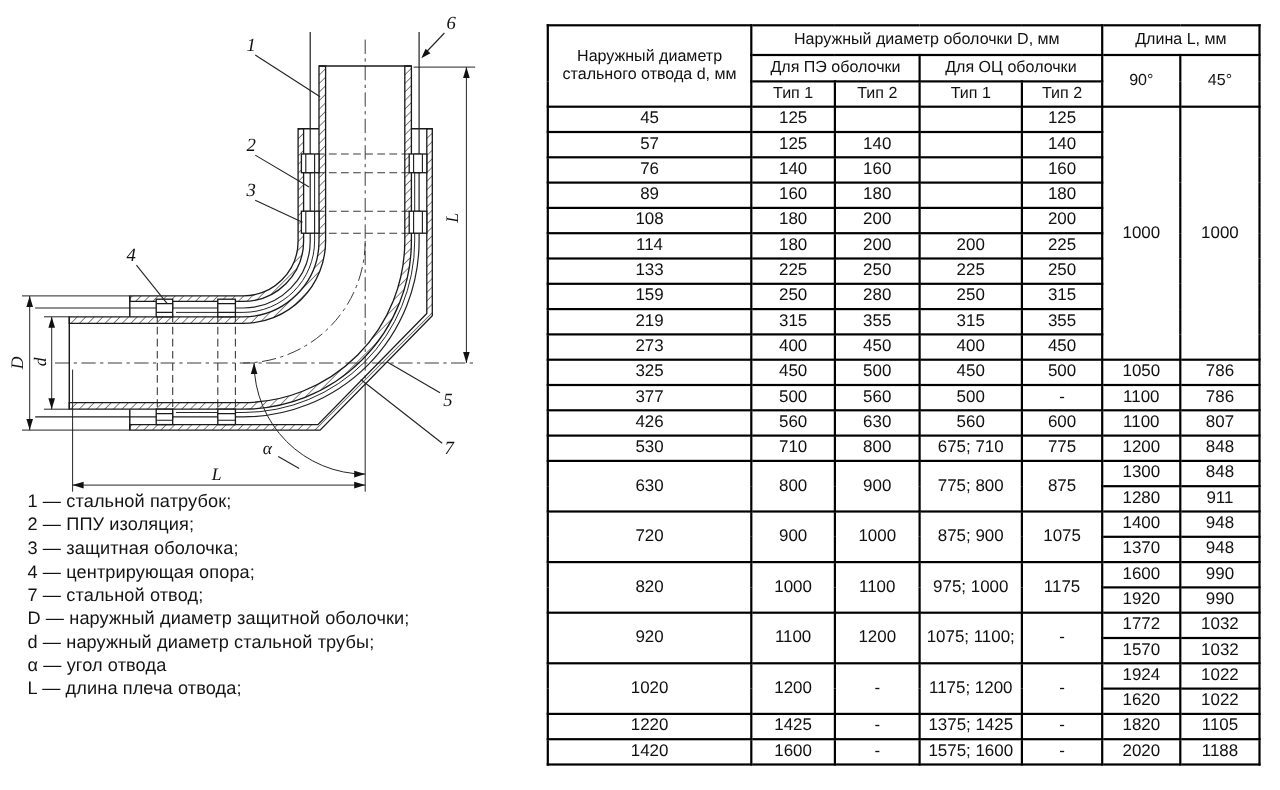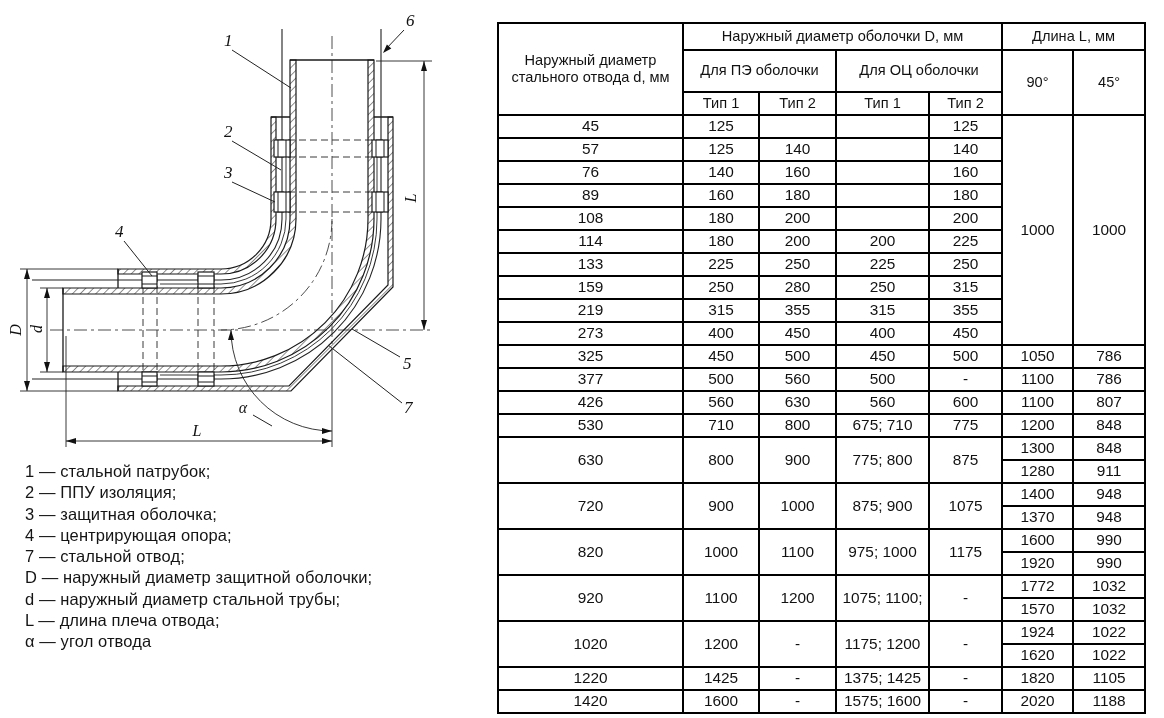--- a/index.html
+++ b/index.html
@@ -14,30 +14,30 @@
   .wire{stroke:#222;stroke-width:1.1;fill:none;}
   .tube{stroke:#222;stroke-width:.9;fill:none;}
   .sup{fill:#fff;stroke:#1a1a1a;stroke-width:1.2;}
   .supl{stroke:#1a1a1a;stroke-width:1;fill:none;}
   .dim{stroke:#222;stroke-width:.9;fill:none;}
   .lead{stroke:#222;stroke-width:1;fill:none;}
   .arr{fill:#111;stroke:none;}
   text.lab{font:italic 17px "Liberation Serif",serif;fill:#111;}
   text.dlab{font:italic 16px "Liberation Serif",serif;fill:#111;}
   
-  .legend{position:absolute;left:25px;top:461px;font-size:16.5px;line-height:21.3px;
+  .legend{position:absolute;left:25px;top:446px;font-size:16.5px;line-height:21.3px;
           color:#141414;letter-spacing:.1px;}
   
   table.spec{position:absolute;left:497px;top:22px;width:647px;height:674px;
              border-collapse:collapse;table-layout:fixed;}
   table.spec th,table.spec td{border:2px solid #000;text-align:center;vertical-align:middle;
              padding:0 2px;overflow:hidden;}
   table.spec th{font-size:14.6px;font-weight:normal;line-height:1.18;}
   table.spec td{font-size:15.4px;font-weight:400;height:21px;line-height:1.05;}
-  tr.hr1{height:27px;} tr.hr2{height:42px;} tr.hr3{height:23px;}
+  tr.hr1{height:27px;} tr.hr2{height:24px;} tr.hr3{height:23px;}
 </style>
 </head>
 <body>
 
 <div class="stage">
 
   <svg class="drawing" width="497" height="458" viewBox="0 0 497 458">
     <defs>
       <pattern id="hatch" width="5.5" height="5.5" patternUnits="userSpaceOnUse" patternTransform="rotate(45)">
         <line x1="0" y1="0" x2="0" y2="5.5" stroke="#333" stroke-width="1.1"></line>
@@ -165,22 +165,22 @@
   </svg>
 
   <div class="legend">
     <div>1 — стальной патрубок;</div>
     <div>2 — ППУ изоляция;</div>
     <div>3 — защитная оболочка;</div>
     <div>4 — центрирующая опора;</div>
     <div>7 — стальной отвод;</div>
     <div>D — наружный диаметр защитной оболочки;</div>
     <div>d — наружный диаметр стальной трубы;</div>
+    <div>α — угол отвода</div>
     <div>L — длина плеча отвода;</div>
-    <div>α — угол отвода</div>
   </div>
 
   <table class="spec">
     <colgroup>
       <col style="width:185px">
         <col style="width:76px">
         <col style="width:77px">
       <col style="width:93px">
         <col style="width:73px">
         <col style="width:71px">

